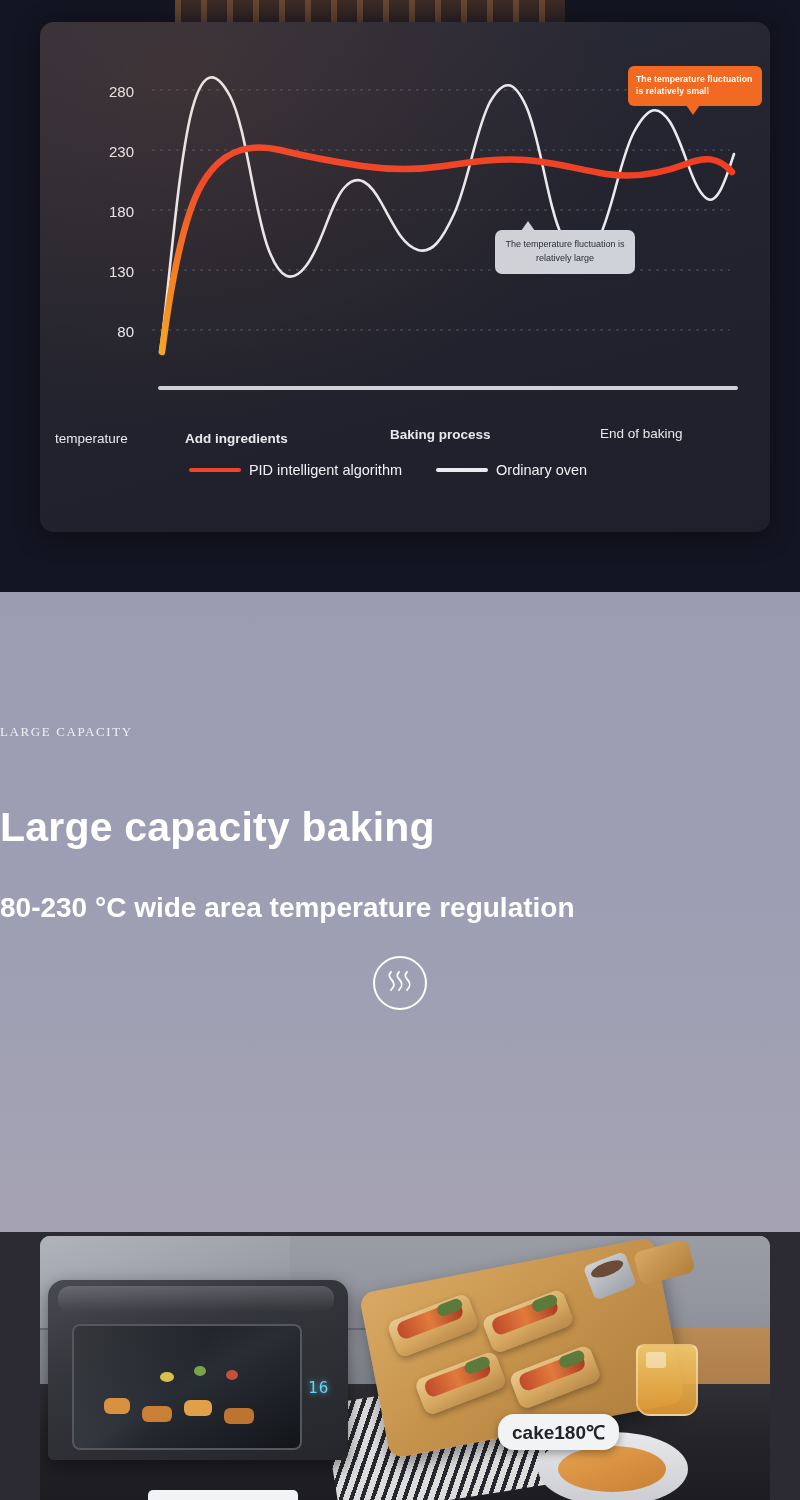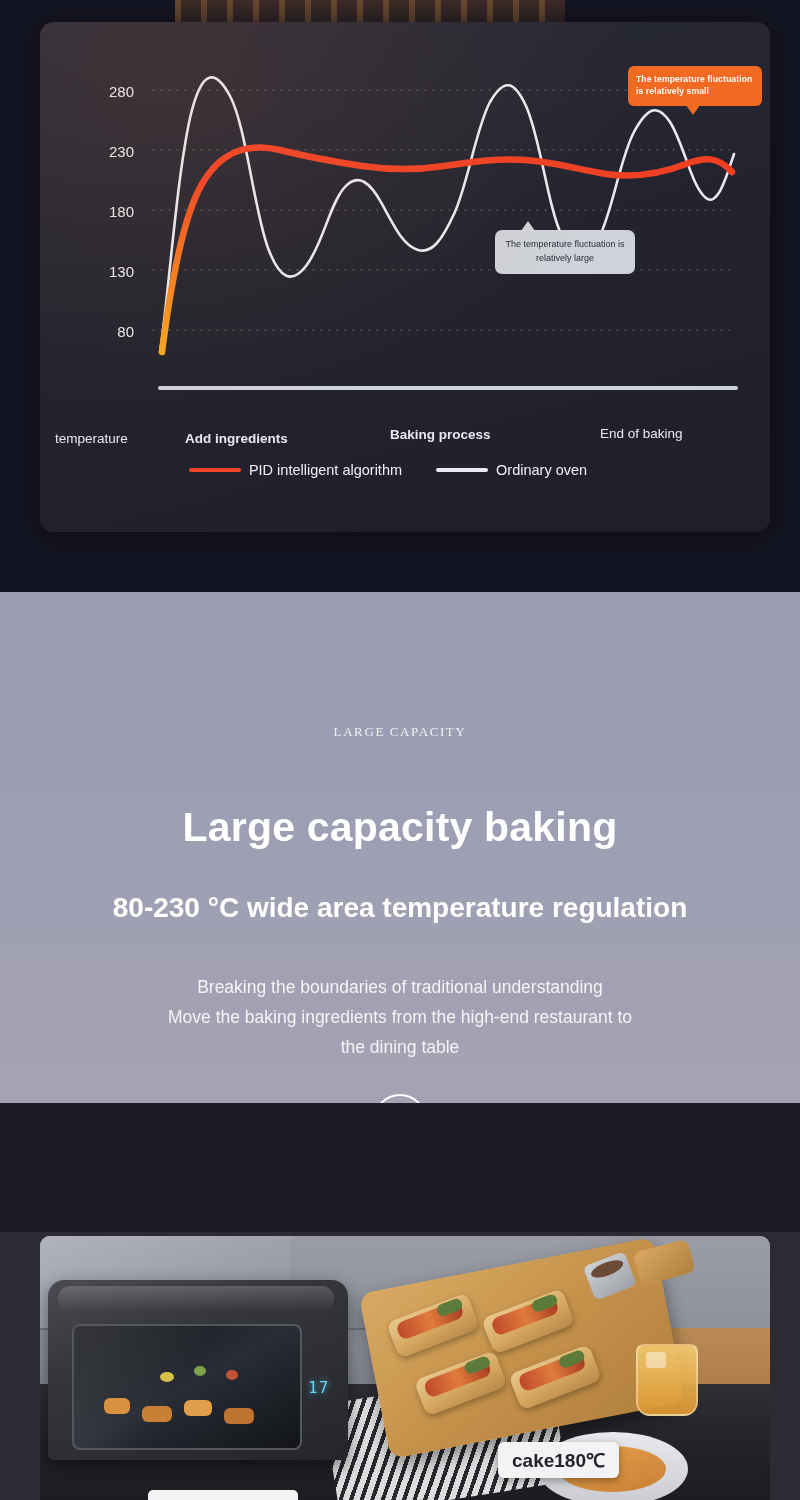--- a/index.html
+++ b/index.html
@@ -132,23 +132,23 @@
     left: 26px; top: -9px;
     border-left: 7px solid transparent;
     border-right: 7px solid transparent;
     border-bottom: 10px solid #cfd2d8;
   }
 
   
   #section-capacity {
     position: relative;
     width: 800px;
-    height: 511px;
+    height: 640px;
     background: linear-gradient(180deg, #9a9cb1 0%, #9c9eb3 40%, #a5a3b3 100%);
-    text-align: center;
+    text-align: left;
     overflow: hidden;
   }
   .eyebrow {
     padding-top: 132px;
     font-family: "Liberation Serif", serif;
     font-size: 13px;
     letter-spacing: 1.6px;
     color: #f1f1f4;
   }
   .headline {
@@ -331,24 +331,23 @@
     opacity: .92;
   }
   .cake-badge {
     position: absolute;
     left: 458px; top: 178px;
     background: #f2f3f5;
     color: #23242b;
     font-size: 19px;
     font-weight: bold;
     padding: 5px 14px;
-    border-radius: 6px;
+    border-radius: 16px;
     box-shadow: 0 3px 8px rgba(0,0,0,.35);
     white-space: nowrap;
-    margin-top: 28px;
   }
   .bottom-badge {
     position: absolute;
     left: 108px; top: 254px;
     background: #f2f3f5;
     width: 150px; height: 20px;
     border-radius: 5px 5px 0 0;
   }
 </style>
 </head>
@@ -417,25 +416,20 @@
       <span class="legend-text">Ordinary oven</span>
     </div>
 
   </div>
 </div>
 
 <div id="section-capacity">
   <div class="eyebrow">LARGE CAPACITY</div>
   <h1 class="headline">Large capacity baking</h1>
   <h2 class="subheadline">80-230 °C wide area temperature regulation</h2>
-  <div class="body-copy">
-    <div>Breaking the boundaries of traditional understanding</div>
-    <div>Move the baking ingredients from the high-end restaurant to</div>
-    <div>the dining table</div>
-  </div>
   <div class="heat-icon">
     <svg width="30" height="26" viewBox="0 0 30 26" fill="none" stroke="#ffffff" stroke-width="1.8" stroke-linecap="round">
       <path d="M6 20 C10 16, 10 13, 6 9 C3 6, 4 4, 6 2"></path>
       <path d="M14 20 C18 16, 18 13, 14 9 C11 6, 12 4, 14 2"></path>
       <path d="M22 20 C26 16, 26 13, 22 9 C19 6, 20 4, 22 2"></path>
     </svg>
   </div>
 </div>
 
 <div id="section-photo">
@@ -454,21 +448,21 @@
         <div class="glass-shine"></div>
         <span class="food-dot" style="left:30px; top:72px; width:26px; height:16px; background:#d8913f; border-radius:6px;"></span>
         <span class="food-dot" style="left:68px; top:80px; width:30px; height:16px; background:#c97f34; border-radius:6px;"></span>
         <span class="food-dot" style="left:110px; top:74px; width:28px; height:16px; background:#e0a04b; border-radius:6px;"></span>
         <span class="food-dot" style="left:150px; top:82px; width:30px; height:16px; background:#bd7430; border-radius:6px;"></span>
         <span class="food-dot" style="left:86px; top:46px; width:14px; height:10px; background:#d7c14a;"></span>
         <span class="food-dot" style="left:120px; top:40px; width:12px; height:10px; background:#7aa34a;"></span>
         <span class="food-dot" style="left:152px; top:44px; width:12px; height:10px; background:#c6513a;"></span>
       </div>
     </div>
-    <div class="display-number">17</div>
+    <div class="display-number">16</div>
 
     <div class="cutting-board">
       <div class="board-handle"></div>
       <div class="sauce-cup"></div>
       <div class="bread" style="left:24px; top:26px;">
         <span class="topping"></span>
         <span class="herb"></span>
       </div>
       <div class="bread" style="left:118px; top:40px;">
         <span class="topping"></span>

